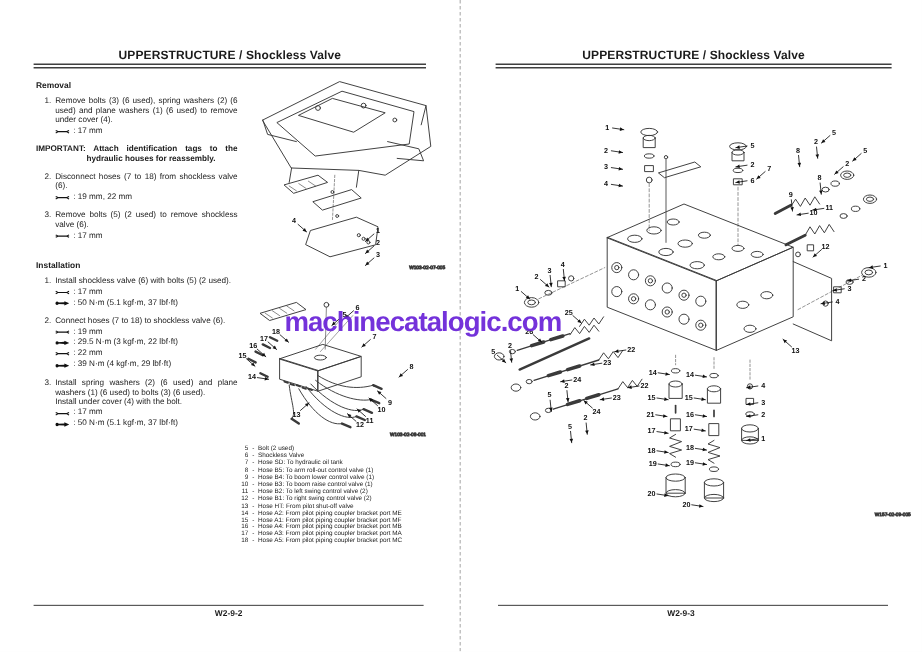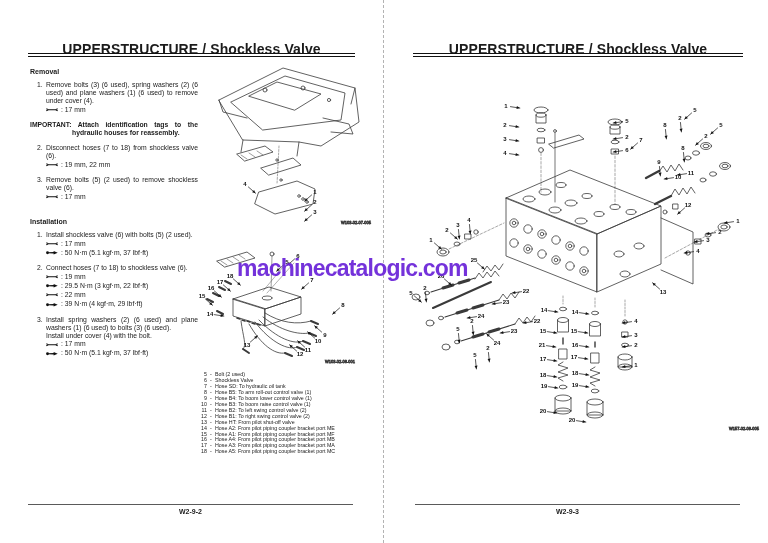--- a/index.html
+++ b/index.html
@@ -1,21 +1,21 @@
 <!DOCTYPE html>
 <html><head>
 <meta charset="utf-8">
 <style>
   html,body{margin:0;padding:0;background:#fdfdfd;}
   #canvas{position:relative;width:768px;height:543px;background:#ffffff;overflow:hidden;
           font-family:"Liberation Sans",sans-serif;color:#1b1b1b;}
   .page{position:absolute;top:0;height:543px;background:#fff;}
   #page-left{left:0;width:383px;}
   #page-right{left:385px;width:383px;}
-  .page-title{position:absolute;top:41px;left:28px;font-size:14px;font-weight:bold;
+  .page-title{position:absolute;top:41px;left:28px;font-size:10px;font-weight:bold;
               text-align:center;letter-spacing:0.1px;white-space:nowrap;}
   #page-left .page-title{width:327px;}
   #page-right .page-title{width:330px;}
   .rule2{position:absolute;top:53px;left:28px;height:2px;border-top:1.7px solid #111;
          border-bottom:0.9px solid #111;}
   #page-left .rule2{width:327px;}
   #page-right .rule2{width:330px;}
   .sec-heading{position:absolute;left:30px;font-size:7px;font-weight:bold;}
   .proc{position:absolute;left:37px;width:161px;font-size:6.8px;line-height:8px;}
   .step{display:flex;margin-bottom:7px;}

